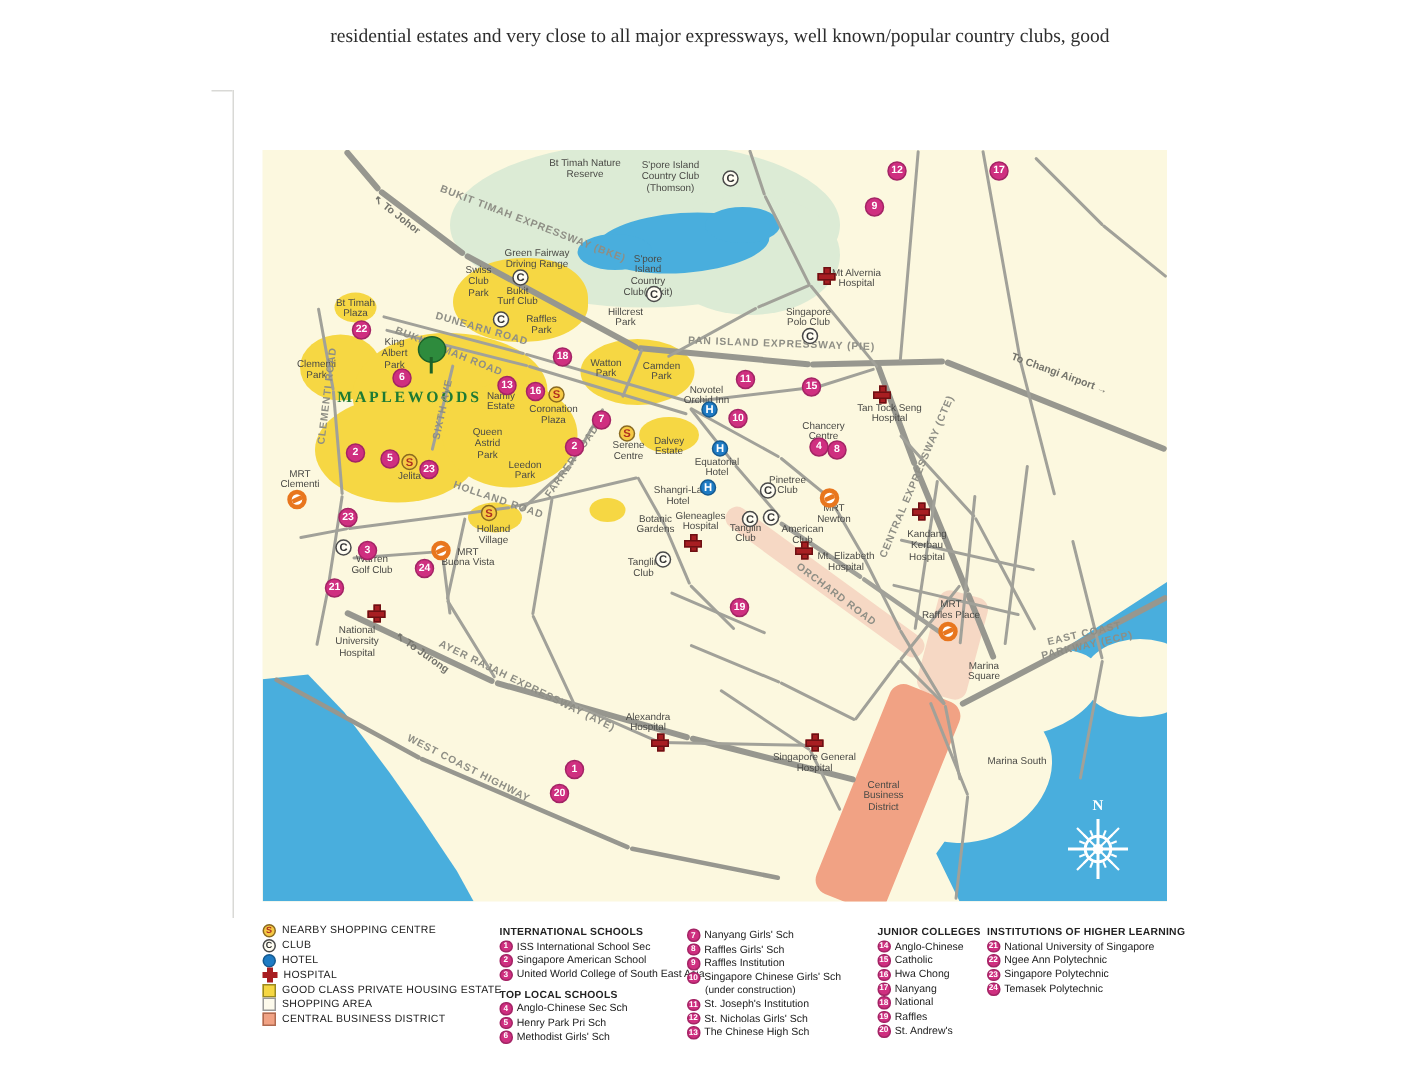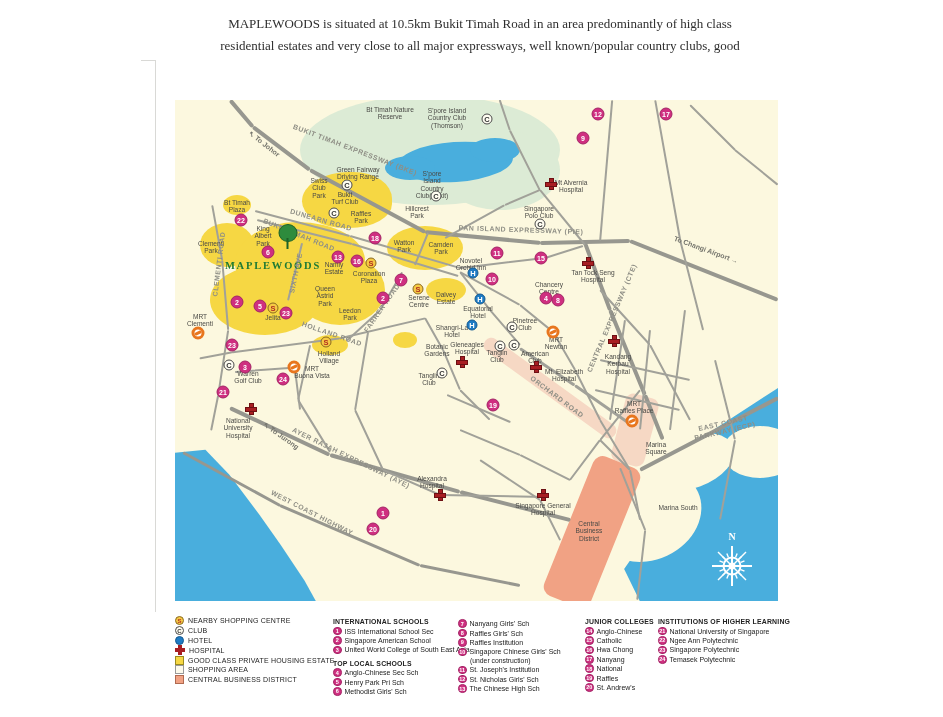--- a/index.html
+++ b/index.html
@@ -70,21 +70,20 @@
   .lgcol .item{display:flex;align-items:center;gap:3px;height:9.4px;}
   .lgcol .note{height:8.6px;line-height:8.6px;padding-left:12px;font-size:6.8px;}
   .nbadge{width:8.5px;height:8.5px;border-radius:50%;background:#cf2f80;border:0.5px solid #a32465;
           color:#fff;font-size:5.5px;font-weight:bold;display:inline-flex;align-items:center;justify-content:center;flex:0 0 auto;box-sizing:border-box;}
 </style>
 </head>
 <body>
 
 <div class="page">
   <div class="intro">
-    <div>MAPLEWOODS is situated at 10.5km Bukit Timah Road in an area predominantly of high class</div>
     <div>residential estates and very close to all major expressways, well known/popular country clubs, good</div>
   </div>
 
   <div class="cropmark-v"></div>
   <div class="cropmark-h"></div>
 
   <div class="map" id="map">
     <div class="water-sw"></div>
     <div class="water-se"></div>
     <svg class="compass" id="compass" width="48" height="62" viewBox="0 0 48 62">

